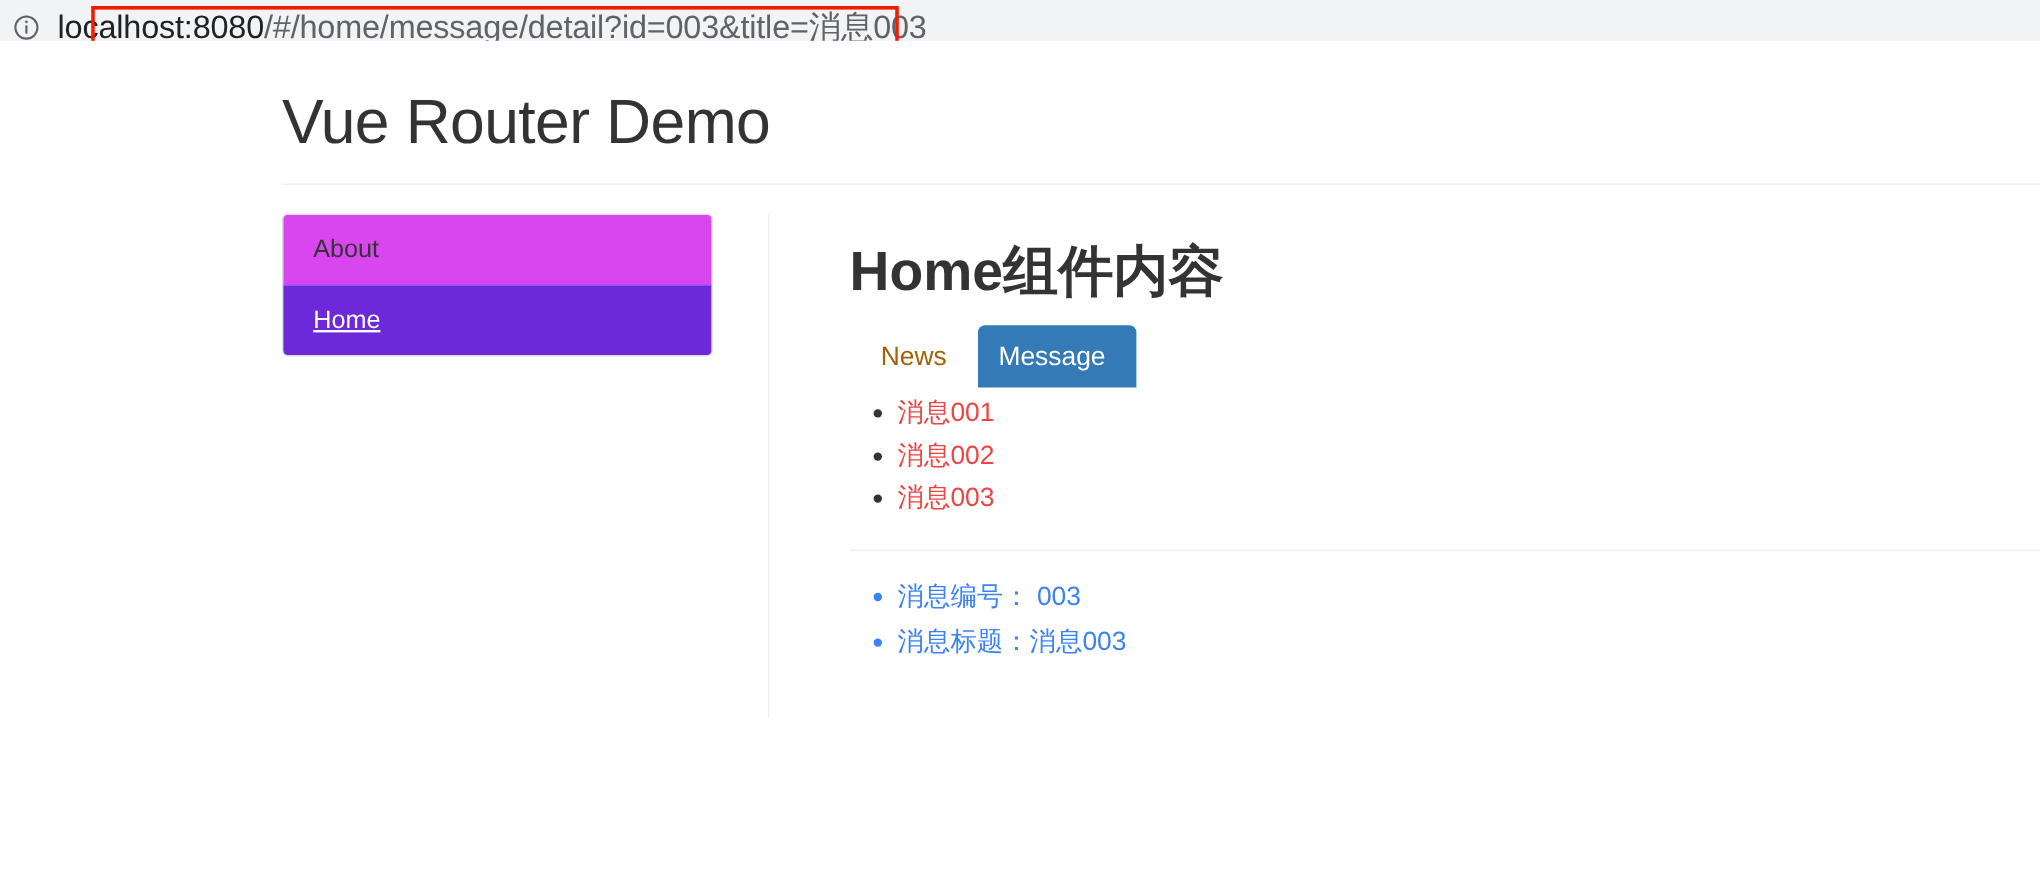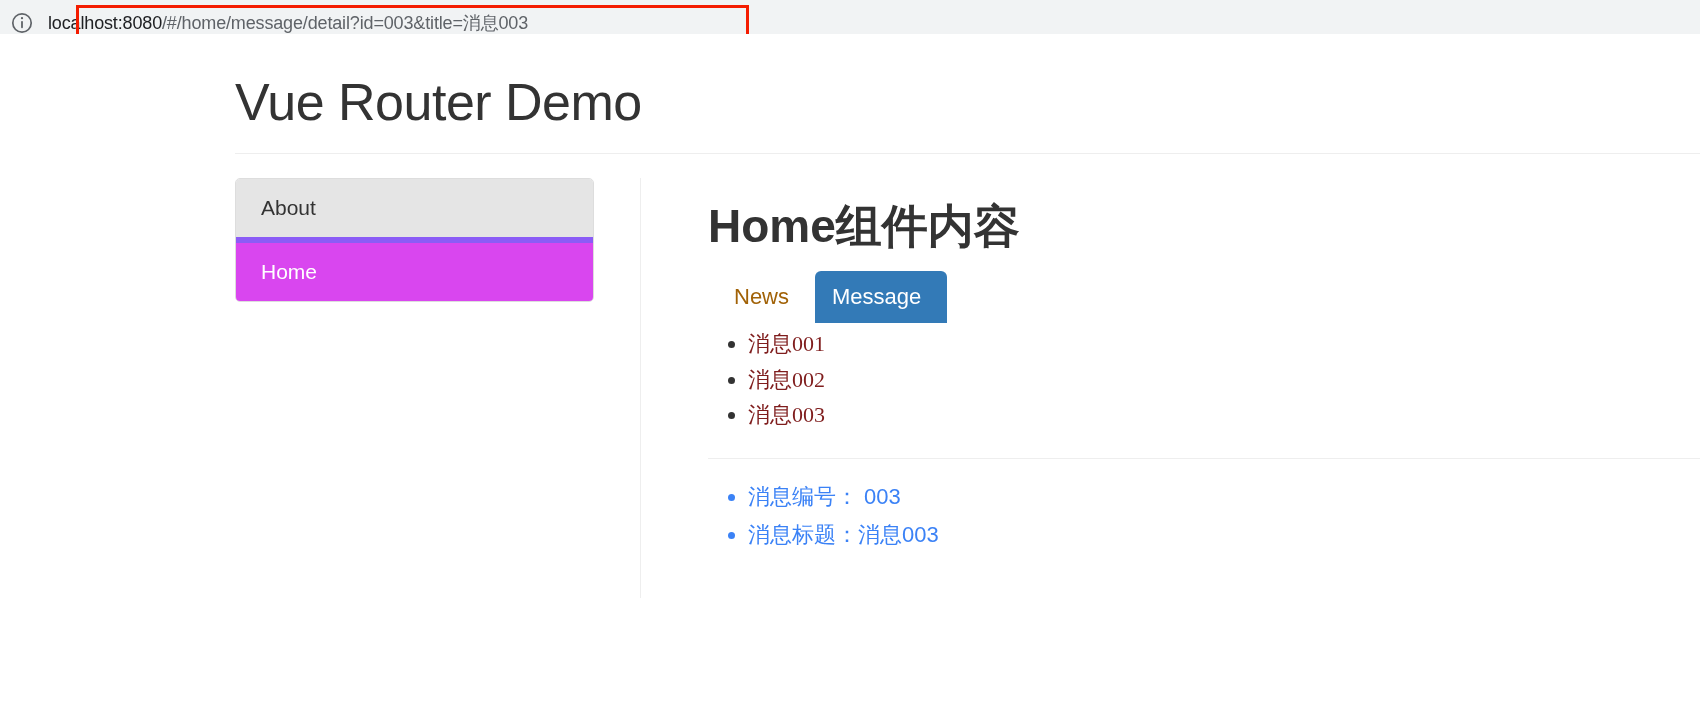--- a/index.html
+++ b/index.html
@@ -50,21 +50,21 @@
     position: absolute;
     left: 37px;
     top: 3px;
     width: 673px;
     height: 38px;
     border: 3px solid #f41c00;
     box-sizing: border-box;
     pointer-events: none;
   }
   .url-text {
-    font-size: 18px;
+    font-size: 27px;
     color: #5f6368;
     white-space: nowrap;
     padding-left: 9px;
     letter-spacing: -0.15px;
     font-family: "Liberation Sans", "DejaVu Sans", sans-serif;
   }
   .url-text .host { color: #202124; }
 
   
   .page {
@@ -112,32 +112,33 @@
     border-radius: 5px;
     overflow: hidden;
     border: 1px solid #dddddd;
     background: #ffffff;
   }
   .list-group-item {
     display: block;
     padding: 17px 25px;
     font-size: 21px;
     color: #337ab7;
-    background: #e5e5e5;
+    background: #d946ef;
     text-decoration: none;
-    border-bottom: 6px solid #8b5cf6;
+    border-bottom: 1px solid #8b5cf6;
     box-sizing: border-box;
     cursor: pointer;
   }
   .list-group-item:last-child { border-bottom: none; }
   .list-group-item.inactive { color: #333333; }
   .list-group-item.active {
-    background: #d946ef;
+    background: #6d28d9;
     color: #ffffff;
     border-color: #337ab7;
+    text-decoration: underline;
   }
 
   
   .col-main {
     flex: 1 1 auto;
     box-sizing: border-box;
     padding-left: 67px;
     border-left: 1px solid #eeeeee;
     margin-left: 46px;
     min-height: 420px;
@@ -179,24 +180,23 @@
     padding-left: 40px;
     list-style-type: disc;
   }
   ul.msg-list li {
     font-size: 22px;
     line-height: 1.35;
     color: #333333;
     margin-bottom: 6px;
   }
   ul.msg-list li a {
-    color: #7f1d1d;
+    color: #ef4444;
     text-decoration: none;
     cursor: pointer;
-    font-family: Liberation Serif, serif;
   }
 
   hr.sep {
     border: none;
     border-top: 1px solid #eeeeee;
     margin: 28px 0 22px 0;
   }
 
   ul.detail-list {
     margin: 0;

